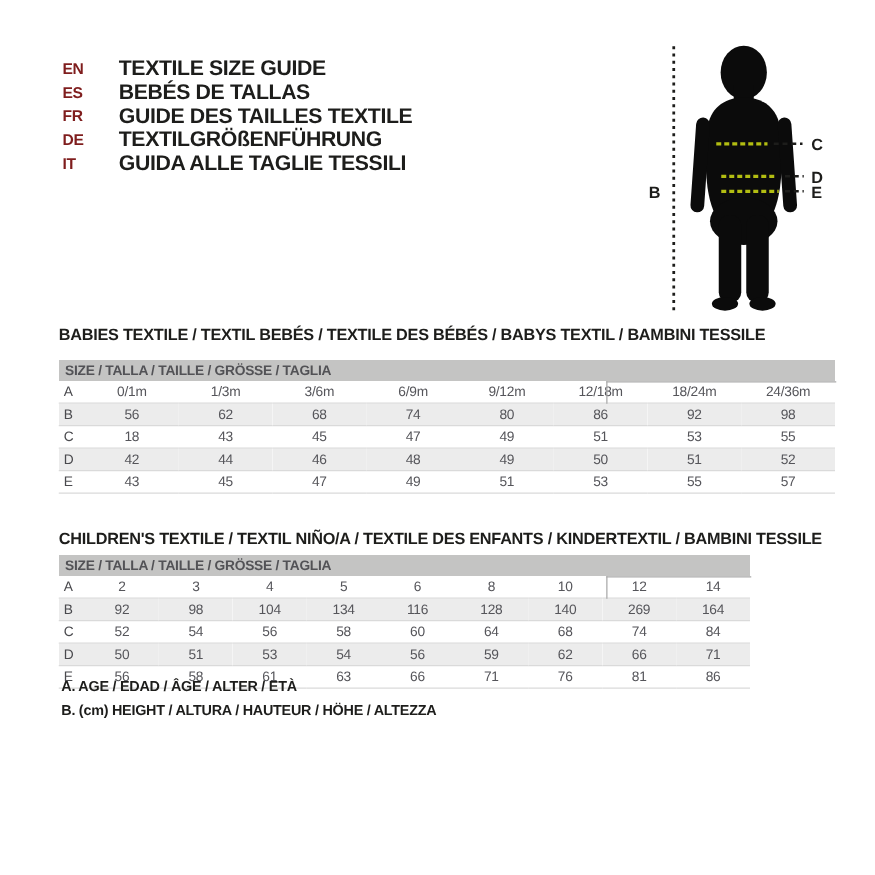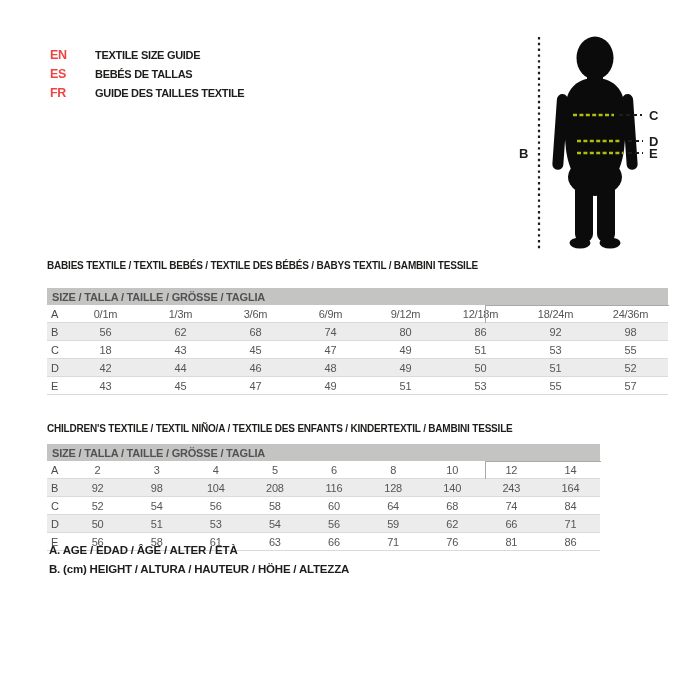--- a/index.html
+++ b/index.html
@@ -10,35 +10,35 @@
     background: #ffffff;
     font-family: "Liberation Sans", sans-serif;
     overflow: hidden;
   }
 
   
   .lang-block { position: absolute; left: 50px; top: 45px; }
   .lang-row { display: flex; height: 19.2px; align-items: center; }
   .lang-code {
     width: 45px; font-weight: 700; font-size: 12.5px;
-    color: #ef4444; letter-spacing: -0.3px;
+    color: #7f1d1d; letter-spacing: -0.3px;
   }
   .lang-label {
-    font-weight: 700; font-size: 11px;
+    font-weight: 700; font-size: 17px;
     color: #1d1d1b; letter-spacing: -0.3px; white-space: nowrap; text-align: right;
   }
 
   
   .figure-svg { position: absolute; left: 500px; top: 22px; }
   .measure-label { font-family: "Liberation Sans", sans-serif; font-size: 13px; font-weight: 700; fill: #1d1d1b; }
 
   
   .table-title {
     position: absolute; left: 47px; margin: 0;
-    font-size: 10px; font-weight: 700; color: #1d1d1b;
+    font-size: 13px; font-weight: 700; color: #1d1d1b;
     letter-spacing: -0.2px; white-space: nowrap;
   }
   .babies-title { top: 260px; }
   .children-title { top: 423px; text-align: center; }
 
   
   .size-table {
     position: absolute; left: 47px;
     border-collapse: collapse; table-layout: fixed;
   }
@@ -85,20 +85,28 @@
       <span class="lang-code">EN</span>
       <span class="lang-label">TEXTILE SIZE GUIDE</span>
     </div>
     <div class="lang-row">
       <span class="lang-code">ES</span>
       <span class="lang-label">BEBÉS DE TALLAS</span>
     </div>
     <div class="lang-row">
       <span class="lang-code">FR</span>
       <span class="lang-label">GUIDE DES TAILLES TEXTILE</span>
+    </div>
+    <div class="lang-row">
+      <span class="lang-code">DE</span>
+      <span class="lang-label">TEXTILGRÖßENFÜHRUNG</span>
+    </div>
+    <div class="lang-row">
+      <span class="lang-code">IT</span>
+      <span class="lang-label">GUIDA ALLE TAGLIE TESSILI</span>
     </div>
   </section>
 
   <svg class="figure-svg" width="170" height="235" viewBox="0 0 170 235">
 
     <line x1="39" y1="15" x2="39" y2="227" stroke="#1d1d1b" stroke-width="2.2" stroke-dasharray="2.4 3.4"></line>
 
     <g fill="#0b0b0b">
       <ellipse cx="95" cy="36" rx="18.5" ry="21.5"></ellipse>
       <rect x="87" y="46" width="16" height="18"></rect>
@@ -237,25 +245,25 @@
           <td>8</td>
           <td>10</td>
           <td>12</td>
           <td>14</td>
         </tr>
         <tr class="stripe">
           <td class="rowlabel">B</td>
           <td>92</td>
           <td>98</td>
           <td>104</td>
-          <td>208</td>
+          <td>134</td>
           <td>116</td>
           <td>128</td>
           <td>140</td>
-          <td>243</td>
+          <td>269</td>
           <td>164</td>
         </tr>
         <tr>
           <td class="rowlabel">C</td>
           <td>52</td>
           <td>54</td>
           <td>56</td>
           <td>58</td>
           <td>60</td>
           <td>64</td>

